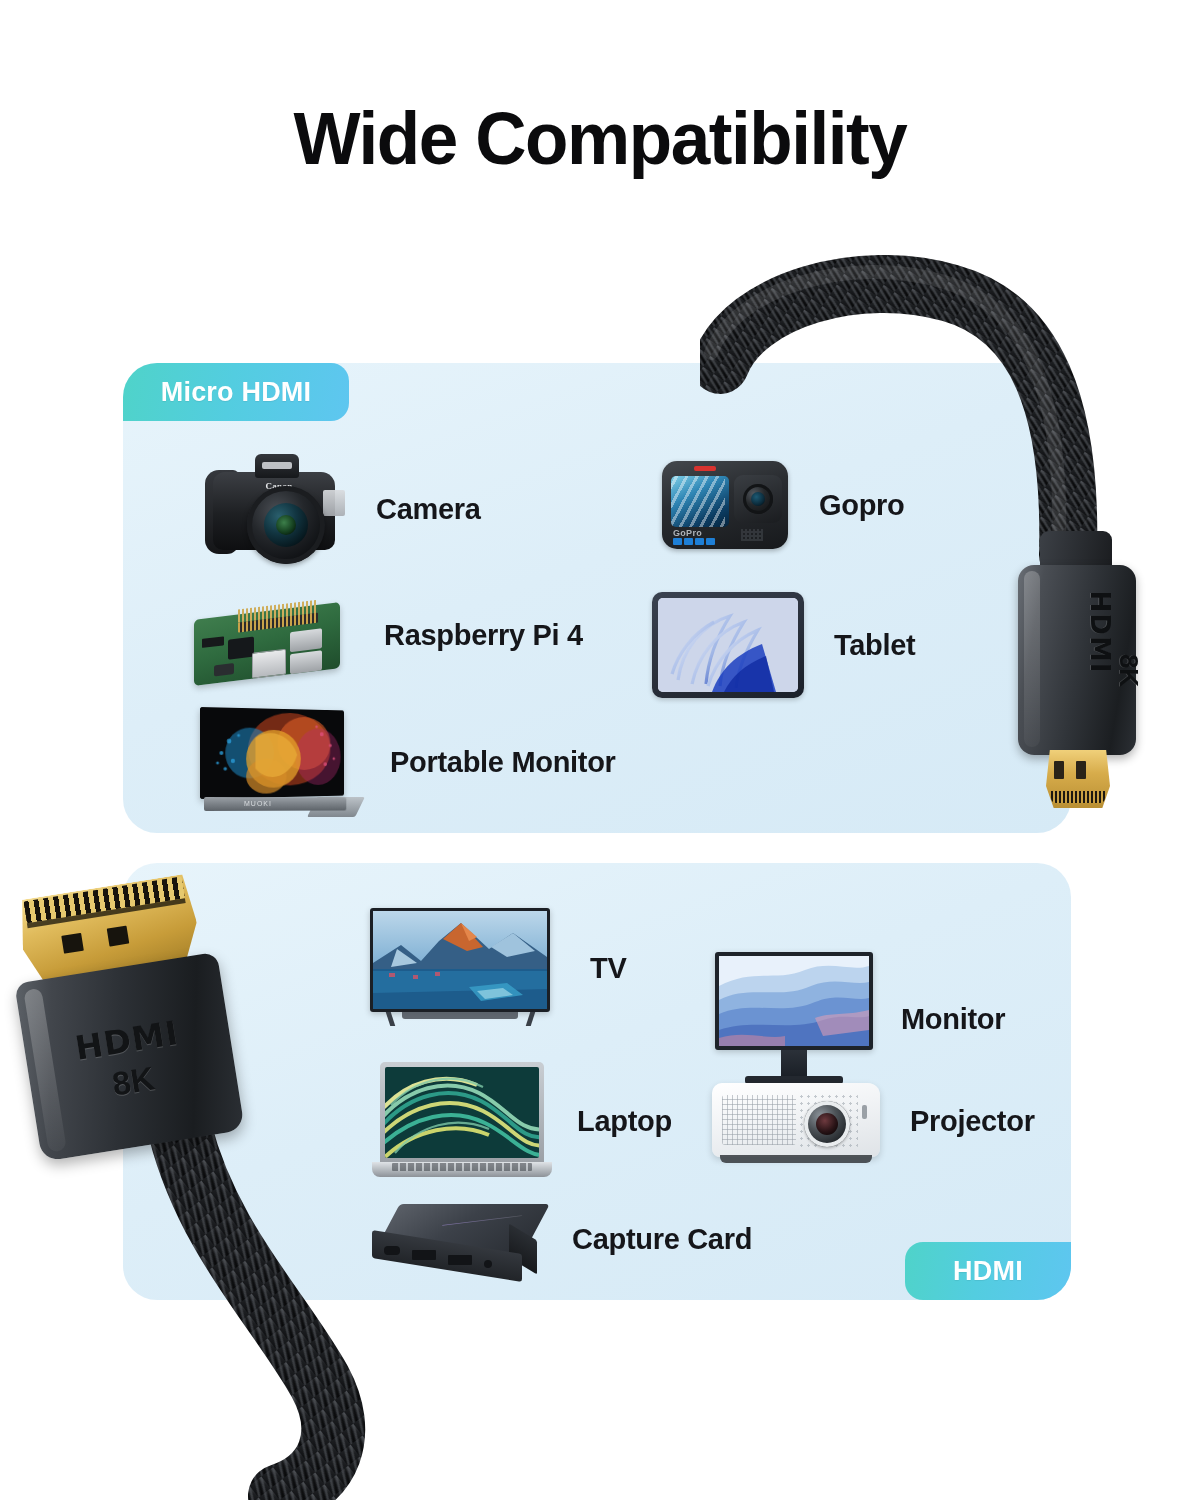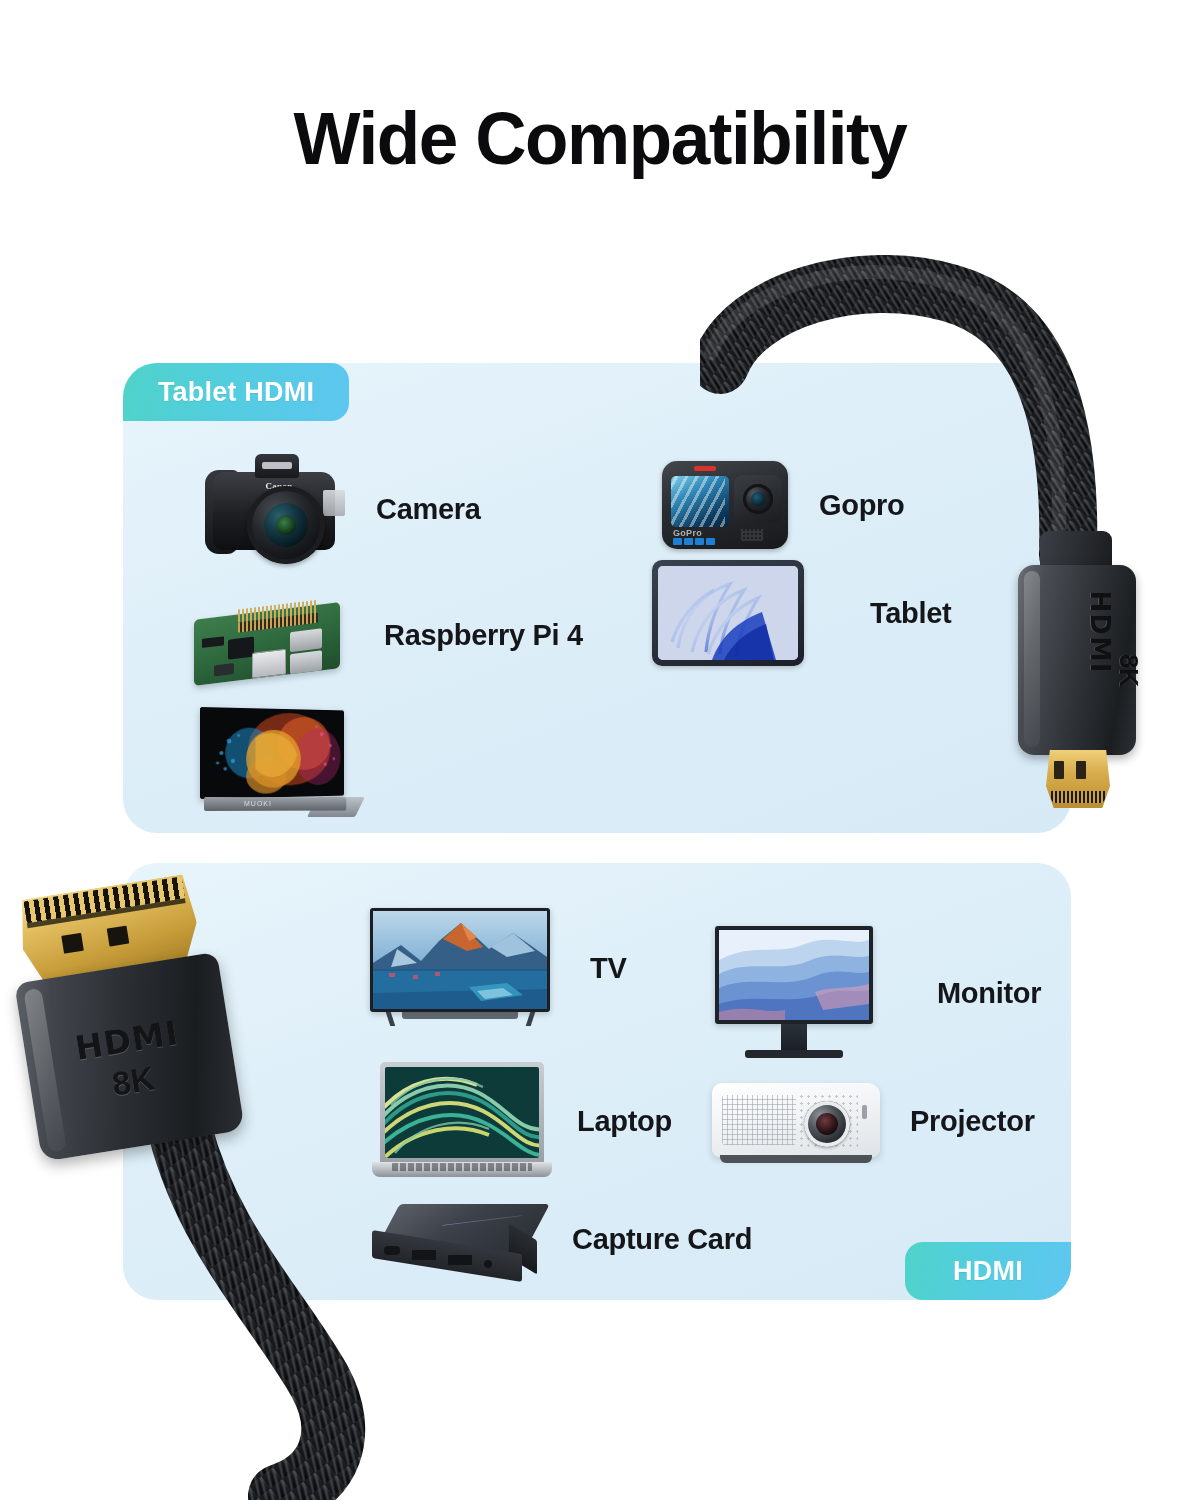--- a/index.html
+++ b/index.html
@@ -343,21 +343,21 @@
   <div style="position:absolute;left:28px;top:205px;width:64px;height:58px;
               background:linear-gradient(180deg,#f0d07a 0%,#d7ac4b 40%,#b98f33 100%);
               clip-path:polygon(6% 0, 94% 0, 100% 62%, 88% 100%, 12% 100%, 0 62%);"></div>
   <div style="position:absolute;left:36px;top:216px;width:10px;height:18px;background:#2a2318;border-radius:1px;"></div>
   <div style="position:absolute;left:58px;top:216px;width:10px;height:18px;background:#2a2318;border-radius:1px;"></div>
   <div style="position:absolute;left:33px;top:246px;width:54px;height:12px;
               background:repeating-linear-gradient(90deg,#1c1710 0 2px, #caa043 2px 4px);border-radius:0 0 5px 5px;"></div>
 </div>
 
 <div class="badge" id="badge-micro">
-  <span>Tablet HDMI</span>
+  <span>Micro HDMI</span>
 </div>
 
 <div class="item" style="left:203px;top:450px;">
   <div class="thumb" style="width:152px;height:118px;">
     <div class="cam-grip"></div>
       <div class="cam-body"></div>
       <div class="cam-prism"></div>
     <div class="cam-brand">Canon</div>
     <div class="cam-screen"></div>
     <div class="cam-lens">
@@ -393,21 +393,21 @@
         <div class="rp-blk"></div>
       <div class="rp-eth"></div>
         <div class="rp-usb1"></div>
         <div class="rp-usb2"></div>
         <div class="rp-hdmi"></div>
     </div>
   </div>
   <div class="lbl" style="margin-left:34px;">Raspberry Pi 4</div>
 </div>
 
-<div class="item" style="left:652px;top:560px;gap:36px;">
+<div class="item" style="left:652px;top:592px;">
   <div class="thumb" style="width:152px;height:106px;">
     <div class="tb-frame">
         <div class="tb-screen">
       <svg width="140" height="94" viewBox="0 0 140 94">
         <defs>
           <linearGradient id="twg" x1="0" y1="0" x2="1" y2="1">
             <stop offset="0%" stop-color="#eef2fb"></stop>
                 <stop offset="60%" stop-color="#9fb6e6"></stop>
             <stop offset="100%" stop-color="#1b3fb8"></stop>
           </linearGradient>
@@ -456,20 +456,21 @@
             <circle cx="142" cy="38" r="1.8"></circle>
             <circle cx="136" cy="58" r="2"></circle>
           <circle cx="146" cy="52" r="1.5"></circle>
             <circle cx="126" cy="18" r="1.6"></circle>
         </g>
       </svg>
     </div>
     <div class="pm-base"></div>
     <div class="pm-brand">MUOKI</div>
   </div>
+  <div class="lbl" style="margin-left:22px;">Portable Monitor</div>
 </div>
 
 <div class="panel" id="panel-hdmi"></div>
 
 <svg width="400" height="560" style="position:absolute;left:30px;top:1010px;">
   <defs>
     <pattern id="braidP2" width="15" height="15" patternUnits="userSpaceOnUse" patternTransform="rotate(52)">
       <rect width="15" height="15" fill="url(#braidG)"></rect>
       <path d="M0 0 L15 7 M0 7 L15 14" stroke="#55595e" stroke-width="2.4" opacity="0.55"></path>
       <path d="M0 3.5 L15 10.5" stroke="#000" stroke-width="1.8" opacity="0.5"></path>
@@ -537,21 +538,21 @@
       </svg>
     </div>
       </div>
     <div class="tv-foot"></div>
       <div class="tv-leg-l"></div>
       <div class="tv-leg-r"></div>
   </div>
   <div class="lbl" style="margin-left:38px;text-align:right;">TV</div>
 </div>
 
-<div class="item" style="left:715px;top:926px;gap:36px;">
+<div class="item" style="left:715px;top:952px;">
   <div class="thumb" style="width:160px;height:134px;">
     <div class="mn-frame">
         <div class="mn-screen">
       <svg width="150" height="90" viewBox="0 0 150 90">
         <rect width="150" height="90" fill="#e8f1fb"></rect>
         <path d="M0 30 C 34 12, 58 26, 86 14 C 112 4, 132 16, 150 10 L150 34 L0 46 Z" fill="#bcd4ee"></path>
         <path d="M0 44 C 30 28, 62 44, 92 30 C 116 20, 134 30, 150 26 L150 50 L0 60 Z" fill="#8fb3e0"></path>
         <path d="M0 58 C 32 44, 64 60, 96 46 C 120 36, 136 46, 150 42 L150 68 L0 76 Z" fill="#6b93d2"></path>
         <path d="M0 74 C 34 62, 70 76, 104 64 C 124 57, 138 64, 150 60 L150 90 L0 90 Z" fill="#4f74c0"></path>
         <path d="M96 62 C 112 56, 126 60, 150 54 L150 74 L104 80 Z" fill="#e6a0b4" opacity=".55"></path>

